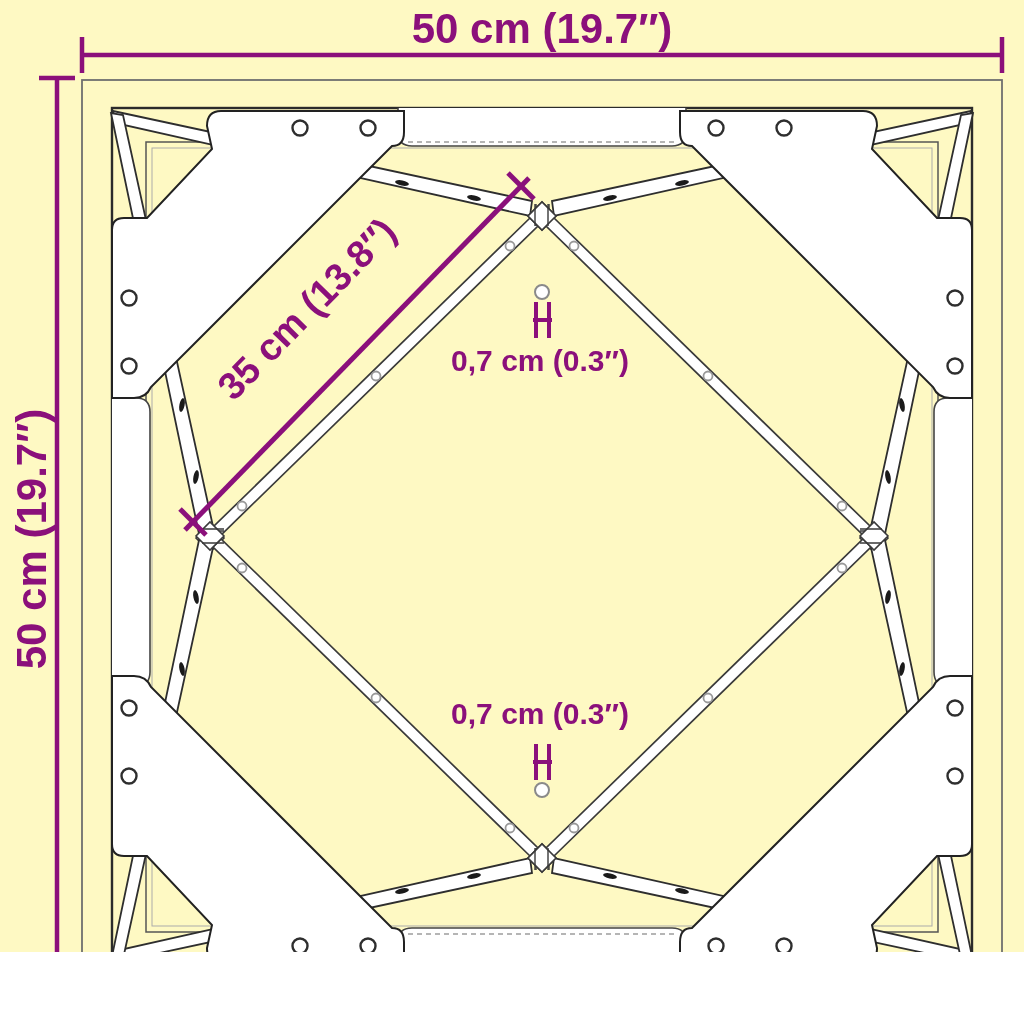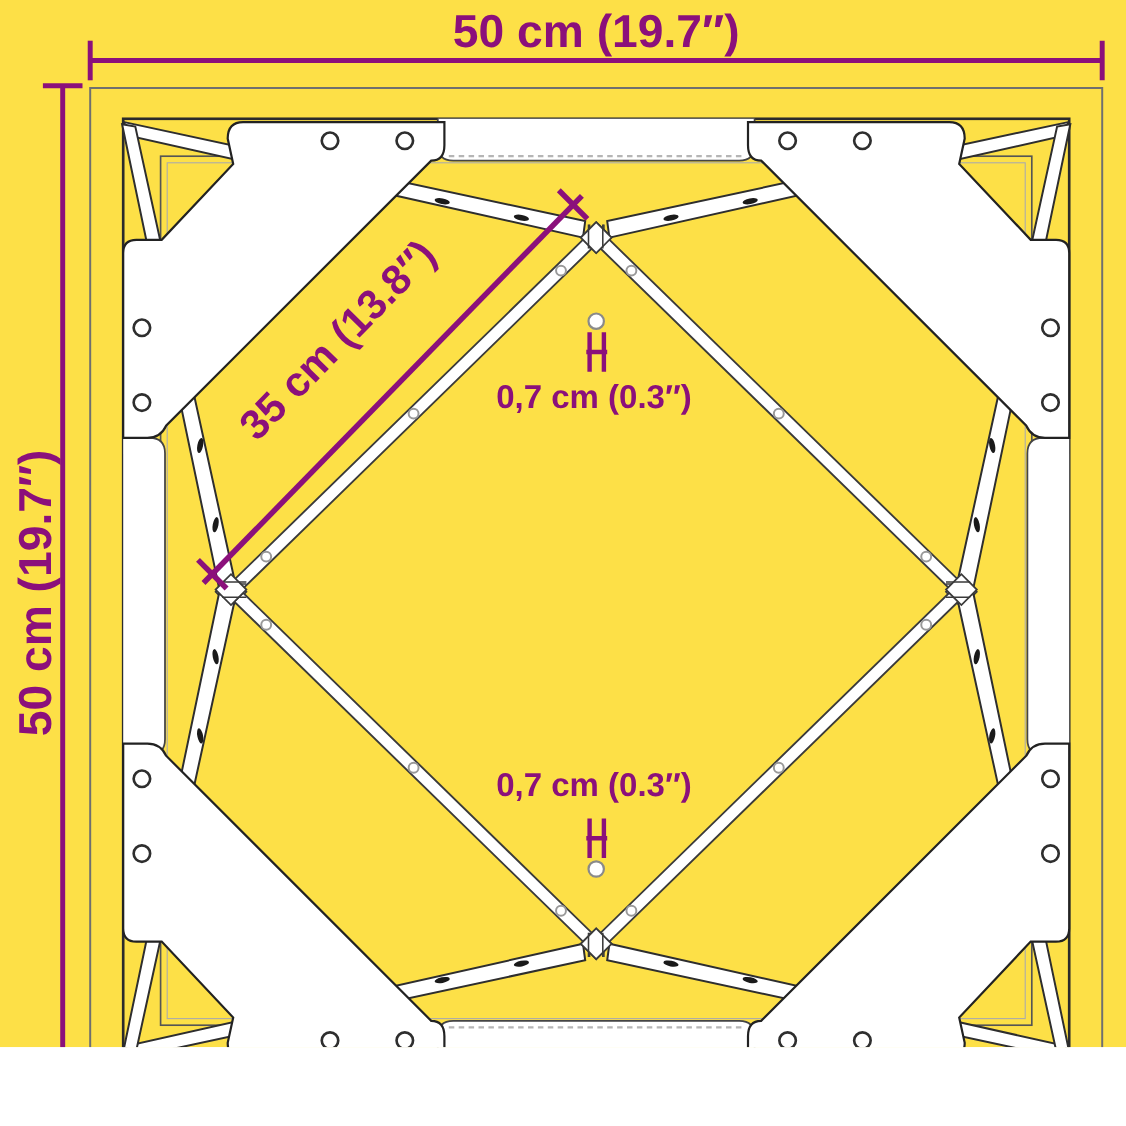--- a/index.html
+++ b/index.html
@@ -1,16 +1,16 @@
 <!DOCTYPE html>
 <html><head>
 <meta charset="utf-8">
 <style>
   html,body{margin:0;padding:0;background:#ffffff;}
-  .stage{width:1024px;height:952px;position:relative;background:#fde047;overflow:hidden;text-decoration:underline;}
+  .stage{width:1024px;height:952px;position:relative;background:#fef9c3;overflow:hidden;text-decoration:underline;}
   svg{display:block;}
   svg text{
     font-family:"Liberation Sans","DejaVu Sans",sans-serif;
     font-weight:700;
   }
   .dim-text-lg{font-size:42px;}
   .dim-text-md{font-size:38px;}
   .dim-text-sm{font-size:30px;}
 </style>
 </head>

